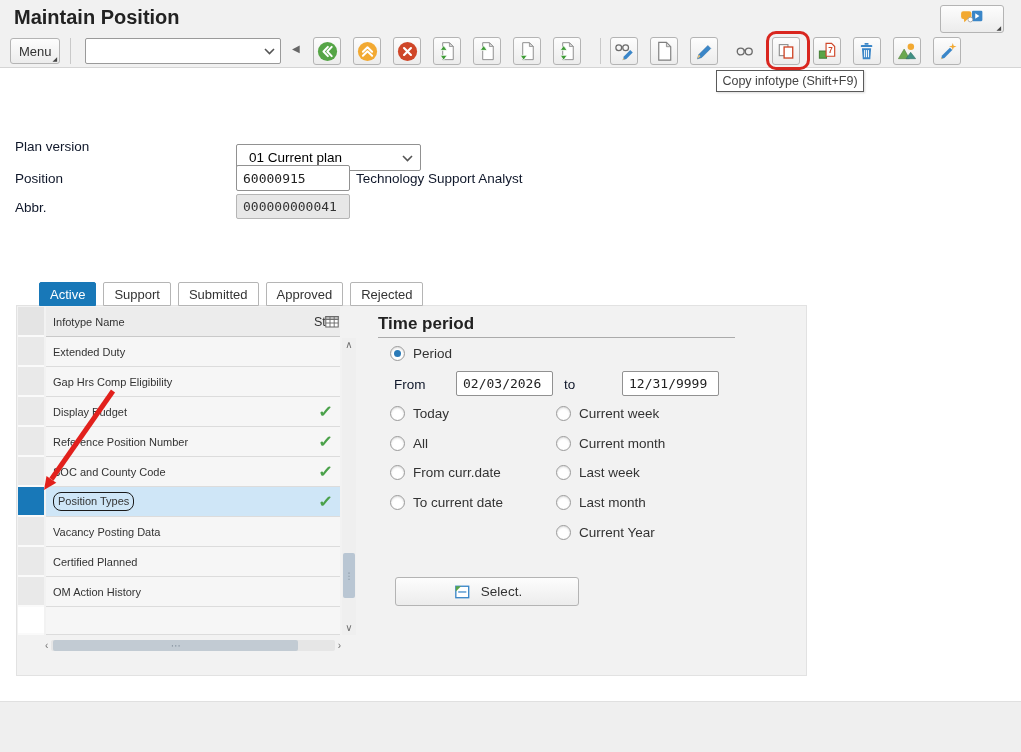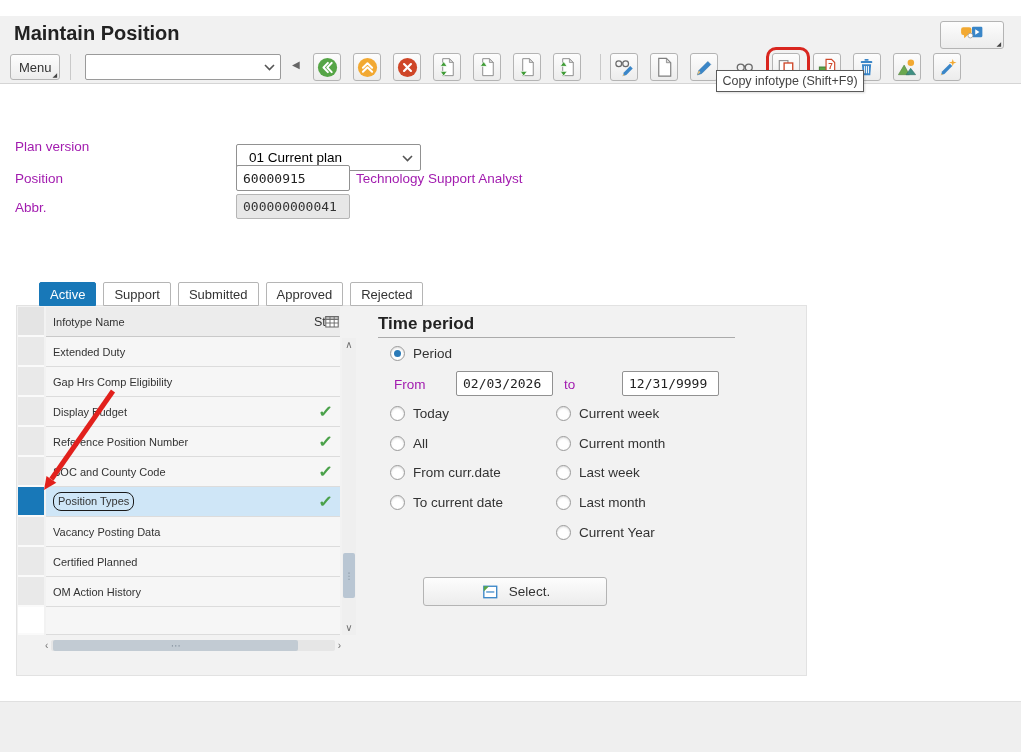--- a/index.html
+++ b/index.html
@@ -1,39 +1,39 @@
 <!DOCTYPE html>
 <html><head>
 <meta charset="utf-8">
 <style>
   * { margin:0; padding:0; box-sizing:border-box; }
   body { font-family:"Liberation Sans", sans-serif; background:#fff; }
   .screen { position:relative; width:1021px; height:752px; background:#fff; overflow:hidden; }
   .abs { position:absolute; }
 
   
-  .hdr { position:absolute; left:0; top:0; width:1021px; height:68px; background:#f1f1f1; border-bottom:1px solid #d5d5d5;margin-top:16px; }
+  .hdr { position:absolute; left:0; top:0; width:1021px; height:68px; background:#f1f1f1; border-bottom:1px solid #d5d5d5; }
   .title { position:absolute; left:14px; top:6px; font-size:20px; font-weight:bold; color:#222; }
   .btn { background:linear-gradient(#fdfdfd,#ececec); border:1px solid #b4b4b4; border-radius:3px; cursor:pointer; }
   .tbtn { position:absolute; top:37px; width:28px; height:28px; display:flex; align-items:center; justify-content:center; padding:0; }
   .tbtn.flat { background:none; border:none; }
   .menu-btn { position:absolute; left:10px; top:38px; width:50px; height:26px; font-size:13px; color:#333; text-align:left; padding-left:8px; }
   .corner { position:absolute; right:2px; bottom:1px; font-size:6px; color:#444; line-height:1; }
   .vsep { position:absolute; top:38px; width:1px; height:26px; background:#c9c9c9; }
   .combo { position:absolute; left:85px; top:38px; width:196px; height:26px; background:#fff; border:1px solid #9a9a9a; border-radius:2px; }
   .combo input { position:absolute; left:2px; top:1px; width:170px; height:22px; border:none; outline:none; font-size:13px; background:transparent; }
   .combo .chev { position:absolute; right:5px; top:9px; }
   .collapse { position:absolute; left:292px; top:43px; font-size:10px; color:#666; cursor:pointer; }
   .ring { position:absolute; left:766px; top:31px; width:44px; height:39px; border:3px solid #d9261f; border-radius:10px; pointer-events:none; z-index:5; }
   .gos-btn { position:absolute; left:940px; top:5px; width:64px; height:28px; display:flex; align-items:center; justify-content:center; }
   .tooltip { position:absolute; left:716px; top:70px; width:148px; height:22px; background:#fff; border:1px solid #5a5a5a; z-index:30;
              font-size:12.5px; color:#444; display:flex; align-items:center; justify-content:center; box-shadow:1px 1px 2px rgba(0,0,0,.15); }
 
   
-  .flabel { position:absolute; font-size:13.5px; color:#a21caf; }
+  .flabel { position:absolute; font-size:13.5px; color:#0f172a; }
   .field { border:1px solid #919191; border-radius:2px; background:#fff; font-size:13.5px; padding-left:6px; color:#222; }
   .mono { font-family:"DejaVu Sans Mono", monospace; font-size:13px; }
   .plan-combo { position:absolute; left:236px; top:132px; width:185px; height:27px;margin-top:12px; }
   .plan-combo input { width:200px; height:23px; border:none; outline:none; font-size:13.5px; margin:1px 0 0 6px; background:transparent; }
   .plan-combo .chev { position:absolute; right:7px; top:10px; }
   .dis { background:#e7e7e7; border-color:#b5b5b5; color:#333; }
 
   
   .tabs { position:absolute; left:39px; top:282px; display:flex; gap:7px; z-index:3; }
   .tab { height:24px; line-height:23px; padding:0 10px; font-size:13px; color:#333; background:#fff; border:1px solid #b5b5b5; border-radius:2px 2px 0 0; cursor:pointer; }
@@ -68,21 +68,21 @@
   .hthumb { position:absolute; left:2px; top:0; width:245px; height:11px; background:#c2cbd3; border-radius:2px;
             display:flex; align-items:center; justify-content:center; color:#7d8b98; font-size:10px; cursor:grab; }
 
   
   .tp-title { position:absolute; left:378px; top:314px; font-size:17px; font-weight:bold; color:#222; z-index:2; }
   .tp-rule { position:absolute; left:378px; top:337px; width:357px; height:1px; background:#ababab; z-index:2; }
   .radio-row { position:absolute; display:flex; align-items:center; gap:8px; z-index:2; cursor:pointer; }
   .radio { width:15px; height:15px; border-radius:50%; background:#fff; border:1px solid #9a9a9a; box-shadow:inset 0 1px 2px rgba(0,0,0,.15); }
   .radio.sel::after { content:""; display:block; width:7px; height:7px; margin:3px; border-radius:50%; background:#2a7ab8; }
   .rlabel { font-size:13.5px; color:#333; }
-  .sel-btn { position:absolute; left:395px; top:577px; width:184px; height:29px; z-index:2; display:flex; align-items:center; justify-content:center; gap:8px; font-size:13.5px; color:#333;margin-left:28px; }
+  .sel-btn { position:absolute; left:395px; top:577px; width:184px; height:29px; z-index:2; display:flex; align-items:center; justify-content:center; gap:8px; font-size:13.5px; color:#333; }
 
   
   .sbar { position:absolute; left:0; top:701px; width:1021px; height:51px; background:#efefef; border-top:1px solid #e0e0e0; }
 
   .arrow-overlay { position:absolute; left:0; top:0; z-index:40; pointer-events:none; }
 </style>
 </head>
 <body>
 
 <div class="screen">

